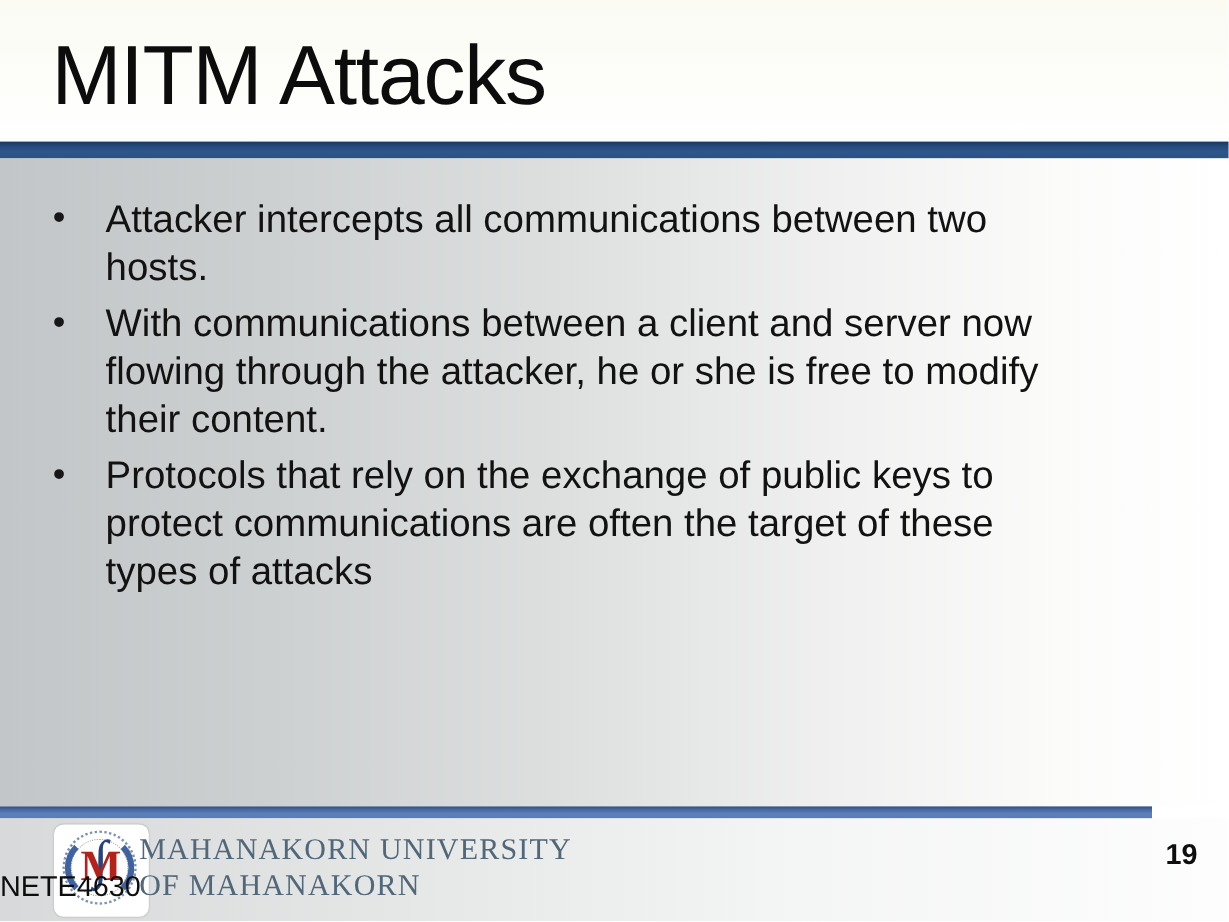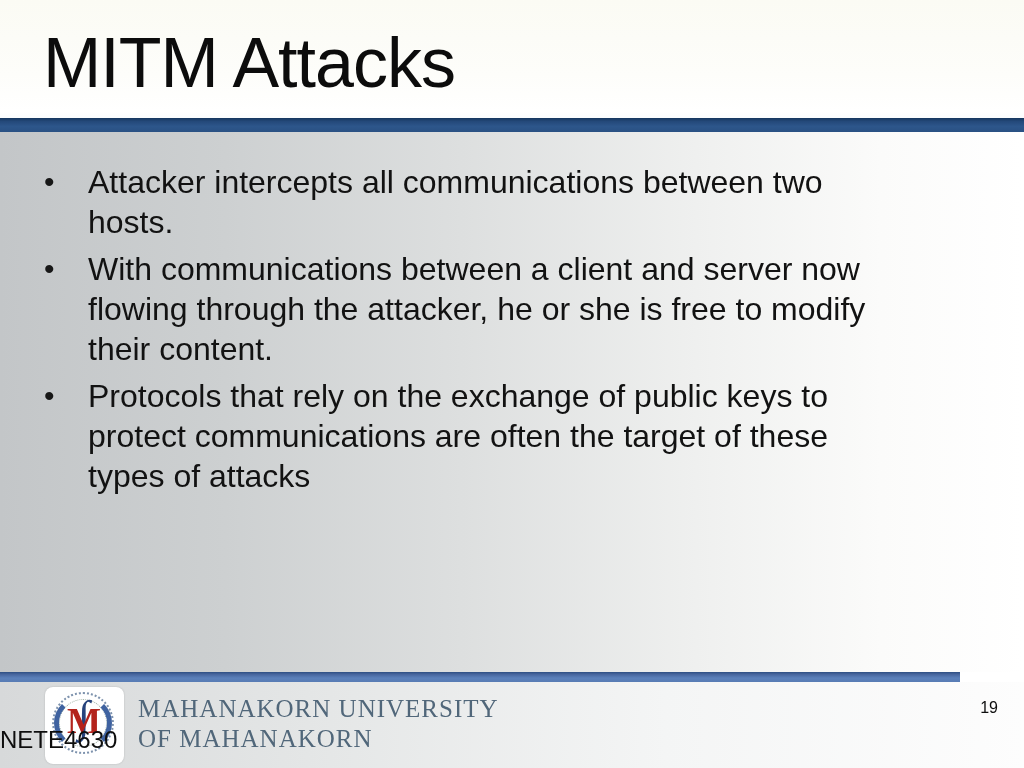--- a/index.html
+++ b/index.html
@@ -133,42 +133,43 @@
     left: 33px; top: 8px;
     font-family: "Liberation Serif", serif;
     font-size: 44px;
     font-weight: 400;
     color: #27437c;
     line-height: 1;
   }
 
   .uni-name {
     position: absolute;
-    left: 138px; top: 12px;
+    left: 116px; top: 12px;
     font-family: "Liberation Serif", serif;
     font-size: 25px;
     line-height: 30px;
     letter-spacing: 1px;
     color: #51677a;
   }
   .course-code {
     position: absolute;
     left: 0;
     top: 44px;
     width: 1024px;
     text-align: left;
     font-size: 24px;
     color: #0e0e0e;
   }
   .page-number {
     position: absolute;
     right: 26px;
     top: 17px;
-    font-size: 16px;
+    font-size: 24px;
     color: #0e0e0e;
+    font-weight: bold;
   }
 </style>
 </head>
 <body>
 
 <div class="slide">
 
   <div class="title-area">
     <h1 class="slide-title">MITM Attacks</h1>
   </div>

